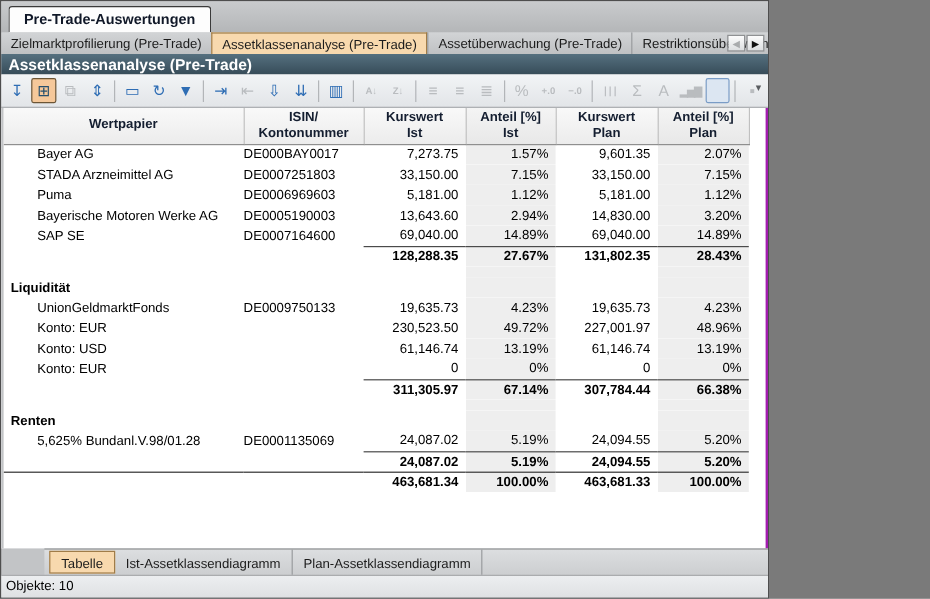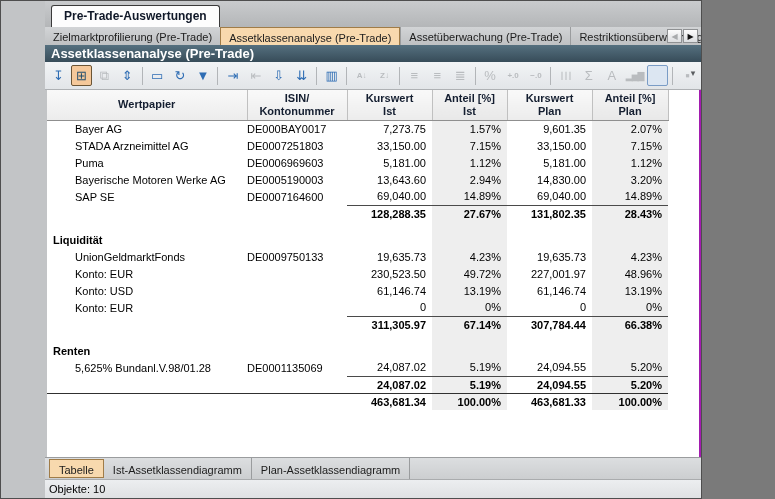--- a/index.html
+++ b/index.html
@@ -1,19 +1,19 @@
 <!DOCTYPE html>
 <html><head>
 <meta charset="utf-8">
 <style>
   * { margin:0; padding:0; box-sizing:border-box; }
   body { background:#7a7a7a; font-family:"Liberation Sans", sans-serif; }
   .window{
-    width:702px; height:499px; border:1px solid #4e4e4e; background:#c2c4c6;
-    display:flex; flex-direction:column; overflow:hidden;padding-left:44px;
+    width:641px; height:499px; border:1px solid #4e4e4e; background:#c2c4c6;
+    display:flex; flex-direction:column; overflow:hidden;
   }
   
   .tabrow1{ height:26px; background:linear-gradient(#c9cbcd,#b4b6b8); display:flex; align-items:flex-end; padding-left:6px; }
   .doc-tab{
     background:#fdfdfd; border:1px solid #3a3a3a; border-bottom:none;
     font-weight:bold; font-size:12px; color:#101828; padding:3px 12px 4px 12px;
     border-radius:3px 3px 0 0;
   }
   
   .tabrow2{ height:18px; background:linear-gradient(#d2d4d6,#bfc1c3); display:flex; align-items:stretch; font-size:11px; color:#1c1c1c; position:relative; }
@@ -58,21 +58,21 @@
   td.c-isin{ text-align:left; }
   td.c-num{ text-align:right; padding-right:6px; }
   td.ani, td.anp, th.band{ background:#eeeeee; }
   th.band{ background:linear-gradient(#f4f4f4,#e8e8e8); }
   tr.group td.c-label{ font-weight:bold; padding-left:6px; }
   tr.subtotal td{ font-weight:bold; }
   tr.subtotal td.c-num{ border-top:1px solid #4a4a4a; }
   tr.total td{ font-weight:bold; border-top:1px solid #303030; }
   tr.spacer td{ height:9px; }
   
-  .tabrow3{ height:22px; background:linear-gradient(#dcdee0,#ccced0); border-top:1px solid #9a9c9e; display:flex; align-items:stretch; font-size:11px; color:#1c1c1c; }
+  .tabrow3{ height:22px; background:linear-gradient(#dcdee0,#ccced0); border-top:1px solid #9a9c9e; display:flex; align-items:stretch; font-size:11px; color:#1c1c1c;margin-left:36px; }
   .bot-tab{ padding:3px 9px 0 9px; display:flex; align-items:center; border-right:1px solid #9a9c9e; white-space:nowrap; }
   .bot-tab.active{ background:#f8d9ae; border:1px solid #a07c48; font-weight:normal; margin:1px 0 1px 4px; }
   .bot-tab.active + .bot-tab{ border-left:none; }
   
   .statusbar{ height:19px; background:linear-gradient(#eceef0,#dfe1e3); border-top:1px solid #aaacae; font-size:11px; color:#000; display:flex; align-items:center; padding:0 4px; }
 </style>
 </head>
 <body>
 
 <div class="window">

